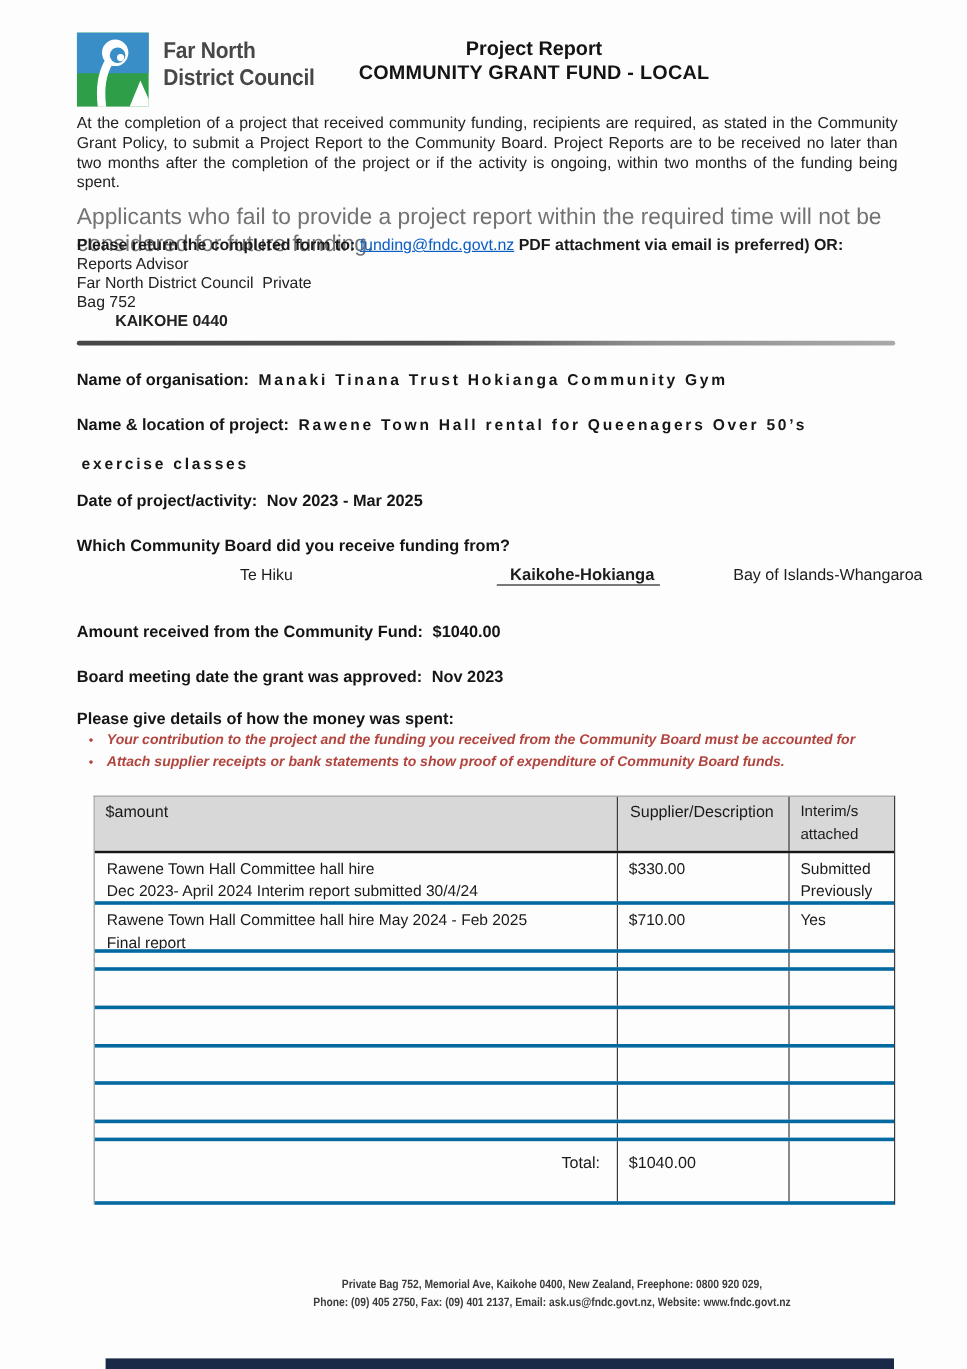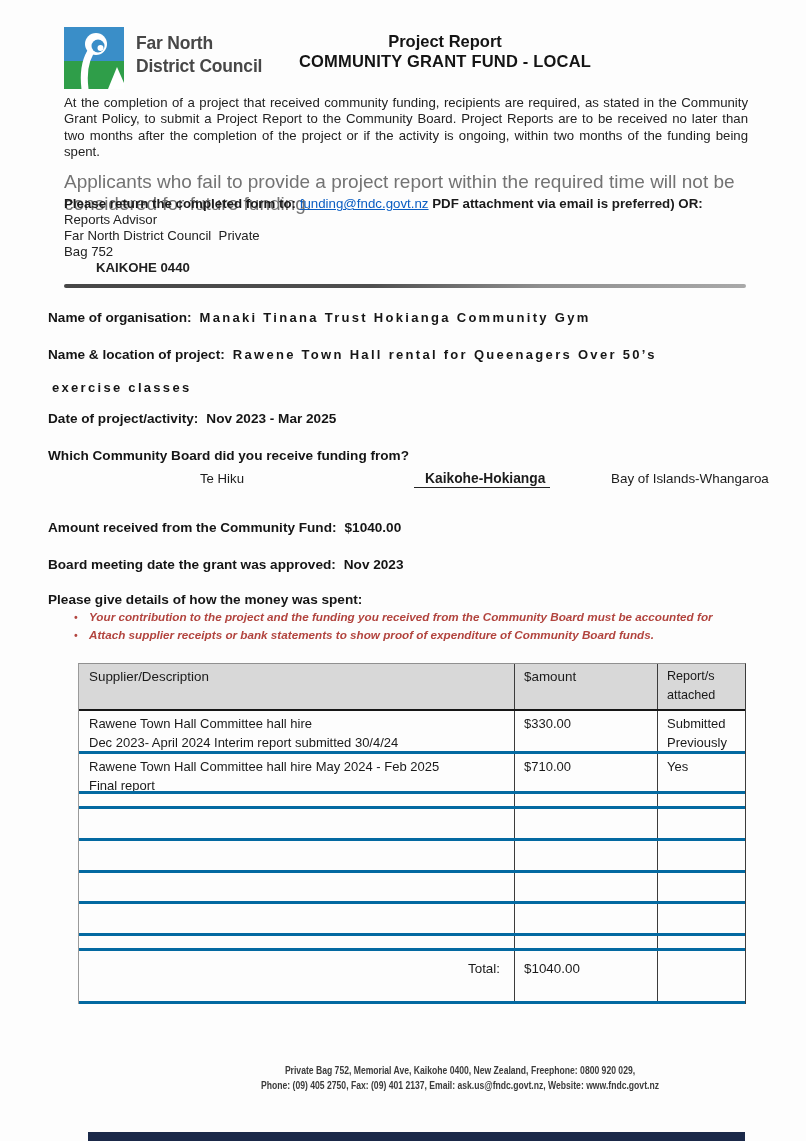--- a/index.html
+++ b/index.html
@@ -28,21 +28,21 @@
   .return-line a { color:#0a5dc2; text-decoration:underline; font-weight:400; }
   .addr { position:absolute; left:64px; top:212px; font-size:13.2px; line-height:15.9px; color:#222; }
   .addr div { white-space:pre-wrap; }
   .addr .addr-bold { font-weight:700;padding-left:32px; }
   .divider {
     position:absolute; left:64px; top:284px; width:682px; height:4px;
     background:linear-gradient(to right,#474747,#4f4f4f 45%,#8f8f8f 70%,#a9a9a9);
     border-radius:2px;
   }
   
-  .field { position:absolute; left:48px; white-space:nowrap; }
+  .field { position:absolute; left:64px; white-space:nowrap; }
   .flabel { font-size:13.6px; font-weight:700; color:#151515; }
   .fvalue { font-size:13.6px; font-weight:700; color:#151515; margin-left:8px; }
   .typed  { font-size:13px; font-weight:700; letter-spacing:2.3px; color:#161616; margin-left:8px; }
   .typed.solo { margin-left:4px; }
   .f-org { top:308px; }
   .f-project { top:345px; }
   .f-project2 { top:378px; }
   .f-date { top:409px; }
   .f-boardq { top:446px; }
   .f-amount { top:518px; }
@@ -157,24 +157,24 @@
     <span class="flabel">Please give details of how the money was spent:</span>
   </div>
 
   <div class="notes">
     <div class="note"><span class="bullet">•</span><span>Your contribution to the project and the funding you received from the Community Board must be accounted for</span></div>
     <div class="note"><span class="bullet">•</span><span>Attach supplier receipts or bank statements to show proof of expenditure of Community Board funds.</span></div>
   </div>
 
   <div class="spend-table">
     <div class="trow thead">
+      <div class="tc c2">$amount</div>
       <div class="tc c1">Supplier/Description</div>
-      <div class="tc c2">$amount</div>
       <div class="tc c3">
-        <div>Report/s</div>
+        <div>Interim/s</div>
         <div>attached</div>
         <div>(please</div>
       </div>
     </div>
 
     <div class="trow row-d1">
       <div class="tc c1">
         <div>Rawene Town Hall Committee hall hire</div>
         <div>Dec 2023- April 2024 Interim report submitted 30/4/24</div>
       </div>

